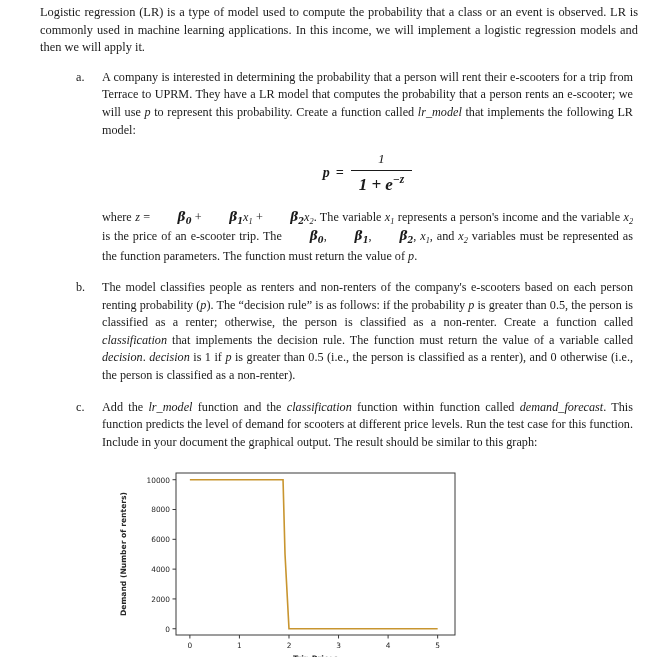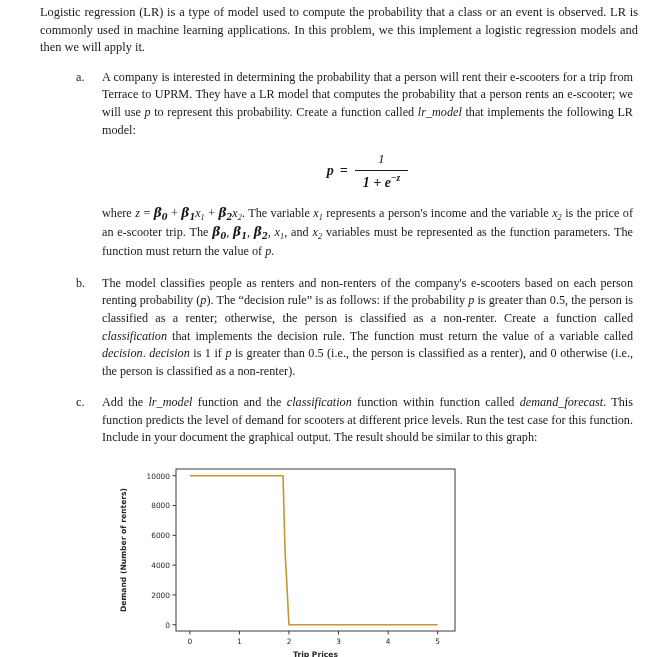--- a/index.html
+++ b/index.html
@@ -87,28 +87,28 @@
     padding: 0 10px 1px 10px;
     font-size: 13.5px;
   }
   .frac .bar {
     width: 100%;
     height: 1.2px;
     background: #1a1a1a;
   }
   .frac .den {
     padding: 1px 8px 0 8px;
-    font-size: 14px;
+    font-size: 17px;
     font-weight: bold;
     white-space: nowrap;
   }
   sup.sm { font-size: 0.68em; vertical-align: super; }
   sub.sm { font-size: 0.68em; vertical-align: sub; }
 
-  .beta { font-family: "DejaVu Serif", serif; font-style: italic; font-weight: bold; }
+  .beta { font-family: "DejaVu Serif", serif; font-style: italic; font-weight: bold; margin-left: 24px; }
 
   
   .chart-wrap {
     position: relative;
     width: 360px;
     height: 205px;
     margin: 14px 0 0 72px;
   }
   svg.chart { display: block; }
   .tick-label {
@@ -121,21 +121,21 @@
     font-size: 7.6px;
     font-weight: bold;
     fill: #262626;
   }
 </style>
 </head>
 <body>
 
 <div class="page">
 
-  <p class="intro">Logistic regression (LR) is a type of model used to compute the probability that a class or an event is observed. LR is commonly used in machine learning applications. In this problem, we this implement a logistic regression models and then we will apply it.</p>
+  <p class="intro">Logistic regression (LR) is a type of model used to compute the probability that a class or an event is observed. LR is commonly used in machine learning applications. In this income, we will implement a logistic regression models and then we will apply it.</p>
 
   <ol class="parts">
 
     <li class="item-a">
       <span class="marker">a.</span>
       <span><span>A company is interested in determining the probability that a person will rent their e-scooters for a trip from Terrace to UPRM. They have a LR model that computes the probability that a person rents an e-scooter; we will use </span><span class="var">p</span><span> to represent this probability. Create a function called </span><span class="fnname">lr_model</span><span> that implements the following LR model:</span></span>
 
       <div class="eq-block">
         <span class="eq">
           <span class="lhs">p</span>

